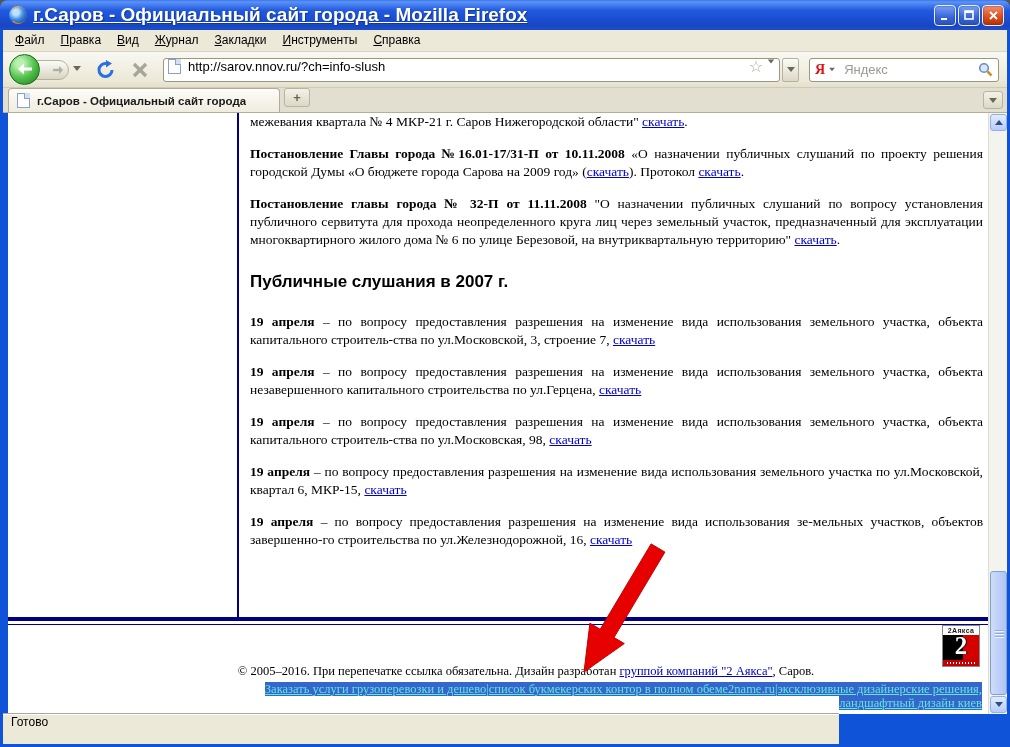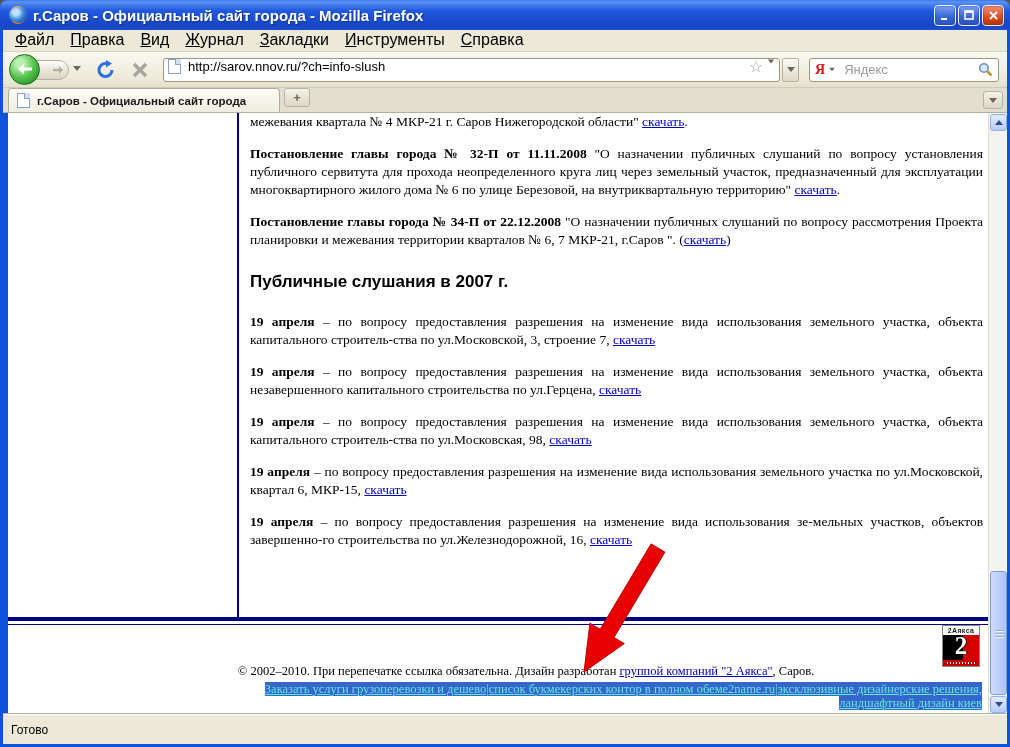--- a/index.html
+++ b/index.html
@@ -12,33 +12,33 @@
   
   .titlebar { position:absolute; left:0; top:0; width:1010px; height:30px;
     border-radius:8px 8px 0 0;
     background:linear-gradient(180deg,#3a77ef 0%,#5b92f7 6%,#2159df 35%,#1746c4 85%,#1c4ecb 100%);
     display:flex; align-items:center; }
   .ff-icon { width:18px; height:18px; margin:0 6px 0 9px; border-radius:50%;
     background:radial-gradient(circle at 38% 35%, #bfe3ff 0 18%, #3f8fe0 45%, #1b56b4 75%);
     position:relative; overflow:hidden; flex:0 0 auto; }
   .ff-icon::after { content:""; position:absolute; right:-4px; top:-3px; width:16px; height:16px;
     border-radius:50%; border:4px solid #f2821e; border-left-color:transparent; border-top-color:#f8a03c; }
-  .title-text { color:#fff; font-weight:bold; font-size:15px; text-shadow:1px 1px 1px #143a8e;
-    white-space:nowrap; }
+  .title-text { color:#fff; font-weight:bold; font-size:19px; text-shadow:1px 1px 1px #143a8e;
+    white-space:nowrap;text-decoration:underline; }
   .win-btns { position:absolute; right:6px; top:5px; display:flex; gap:2px; }
   .wbtn { width:22px; height:21px; border-radius:4px; border:1px solid #eaf0fb;
     display:flex; align-items:center; justify-content:center;
     background:linear-gradient(180deg,#7ba1f2,#3764d8 60%,#2a51ba); box-shadow:inset 0 0 2px #1a3a90; }
   .wbtn.close { background:linear-gradient(180deg,#f0917a,#dd5020 55%,#b23106); box-shadow:inset 0 0 2px #7e1e00; }
   .wbtn svg { display:block; }
 
   
   .menubar { position:absolute; left:3px; top:30px; width:1004px; height:22px;
     background:#ece9d8; border-bottom:1px solid #d8d4c0; display:flex; align-items:center; padding-left:4px; }
-  .menu-item { font-size:16px; color:#000; padding:2px 8px 3px; cursor:default; }
+  .menu-item { font-size:12px; color:#000; padding:2px 8px 3px; cursor:default; }
 
   
   .navbar { position:absolute; left:3px; top:52px; width:1004px; height:36px;
     background:linear-gradient(180deg,#f9f8f2,#ece9d8 80%,#e4e0cd);
     border-bottom:1px solid #cfcbb6; display:flex; align-items:center; }
   .back-cluster { position:relative; width:78px; height:32px; margin-left:4px; flex:0 0 auto; }
   .fwd-pill { position:absolute; left:18px; top:6px; width:44px; height:20px; border-radius:0 10px 10px 0;
     background:linear-gradient(180deg,#fbfbf7,#d9d5c4); border:1px solid #b5b19e;
     display:flex; align-items:center; justify-content:flex-end; padding-right:4px; gap:4px; }
   .back-circle { position:absolute; left:2px; top:0; width:31px; height:31px; border-radius:50%;
@@ -126,22 +126,22 @@
   .tri-up-n { width:0; height:0; border-left:4px solid transparent; border-right:4px solid transparent;
     border-bottom:5px solid #2b4f8e; }
   .tri-down-n { width:0; height:0; border-left:4px solid transparent; border-right:4px solid transparent;
     border-top:5px solid #2b4f8e; }
   .scroll-thumb { position:absolute; left:1px; top:458px; width:17px; height:124px; border-radius:3px;
     border:1px solid #7da2ce; background:linear-gradient(90deg,#cfdcfb,#aec4f5); }
   .thumb-grip { position:absolute; left:4px; top:58px; width:9px; height:8px;
     background:repeating-linear-gradient(180deg,#8facdf 0 1px,#eef3fd 1px 2px, transparent 2px 3px); }
 
   
-  .statusbar { position:absolute; left:3px; top:714px; width:1004px; height:30px; background:#ece9d8;
-    border-top:1px solid #fff; box-shadow:0 -1px 0 #aca899; display:flex; align-items:center; }
+  .statusbar { position:absolute; left:3px; top:714px; width:836px; height:30px; background:#ece9d8;
+    border-top:1px solid #fff; box-shadow:0 -1px 0 #aca899; display:flex; align-items:flex-start; }
   .status-text { font-size:12px; color:#000; margin-left:8px; }
 </style>
 </head>
 <body>
 
 <div class="window">
 
   <div class="titlebar">
     <span class="ff-icon"></span>
     <span class="title-text">г.Саров - Официальный сайт города - Mozilla Firefox</span>
@@ -234,22 +234,22 @@
         <span class="tri-down"></span>
       </div>
   </div>
 
   <div class="content">
     <div class="vline"></div>
 
     <div class="doc-col">
       <div id="documents">
           <div class="para"><span>межевания квартала № 4 МКР-21 г. Саров Нижегородской области" </span><a class="lnk">скачать</a><span>.</span></div>
+          <div class="para"><b>Постановление Главы города №16.01-17/31-П от 10.11.2008</b><span> «О назначении публичных слушаний по проекту решения городской Думы «О бюджете города Сарова на 2009 год» (</span><a class="lnk">скачать</a><span>). Протокол </span><a class="lnk">скачать</a><span>.</span></div>
           <div class="para"><b>Постановление главы города № 32-П от 11.11.2008</b><span> "О назначении публичных слушаний по вопросу установления публичного сервитута для прохода неопределенного круга лиц через земельный участок, предназначенный для эксплуатации многоквартирного жилого дома № 6 по улице Березовой, на внутриквартальную территорию" </span><a class="lnk">скачать</a><span>.</span></div>
-          <div class="para"><b>Постановление главы города № 34-П от 22.12.2008</b><span> "О назначении публичных слушаний по вопросу рассмотрения Проекта планировки и межевания территории кварталов № 6, 7 МКР-21, г.Саров ". (</span><a class="lnk">скачать</a><span>)</span></div>
         </div>
       <div class="h2007">Публичные слушания в 2007 г.</div>
       <div id="hearings">
           <div class="para"><b>19 апреля</b><span> – по вопросу предоставления разрешения на изменение вида использования земельного участка, объекта капитального строитель-ства по ул.Московской, 3, строение 7, </span><a class="lnk">скачать</a></div>
           <div class="para"><b>19 апреля</b><span> – по вопросу предоставления разрешения на изменение вида использования земельного участка, объекта незавершенного капитального строительства по ул.Герцена, </span><a class="lnk">скачать</a></div>
           <div class="para"><b>19 апреля</b><span> – по вопросу предоставления разрешения на изменение вида использования земельного участка, объекта капитального строитель-ства по ул.Московская, 98, </span><a class="lnk">скачать</a></div>
           <div class="para"><b>19 апреля</b><span> – по вопросу предоставления разрешения на изменение вида использования земельного участка по ул.Московской, квартал 6, МКР-15, </span><a class="lnk">скачать</a></div>
           <div class="para"><b>19 апреля</b><span> – по вопросу предоставления разрешения на изменение вида использования зе-мельных участков, объектов завершенно-го строительства по ул.Железнодорожной, 16, </span><a class="lnk">скачать</a></div>
         </div>
     </div>
@@ -260,21 +260,21 @@
     <div class="ayaxa-logo">
       <div class="logo-top">2Аякса</div>
       <div class="logo-main">
         <div class="logo-red"></div>
         <div class="logo-big2">2</div>
       </div>
       <div class="logo-bot"></div>
     </div>
 
     <div class="copyright">
-      <span>© 2002–2010. При перепечатке ссылка обязательна. Дизайн разработан </span><a class="lnk">группой компаний "2 Аякса"</a><span>, Саров.</span>
+      <span>© 2005–2016. При перепечатке ссылка обязательна. Дизайн разработан </span><a class="lnk">группой компаний "2 Аякса"</a><span>, Саров.</span>
     </div>
 
     <div class="footer-links">
       <span class="hl">Заказать услуги грузоперевозки и дешево|список букмекерских контор в полном обеме2name.ru|эксклюзивные дизайнерские решения, ландшафтный дизайн киев</span>
     </div>
 
     <svg class="arrow-overlay" viewBox="0 0 980 601">
       <polygon points="643.1,430.9 592.2,516.3 581.9,510.2 576,559 616.3,530.6 606,524.5 656.9,439.1" fill="#e60000" stroke="#c40000" stroke-width="1"></polygon>
     </svg>
   </div>

